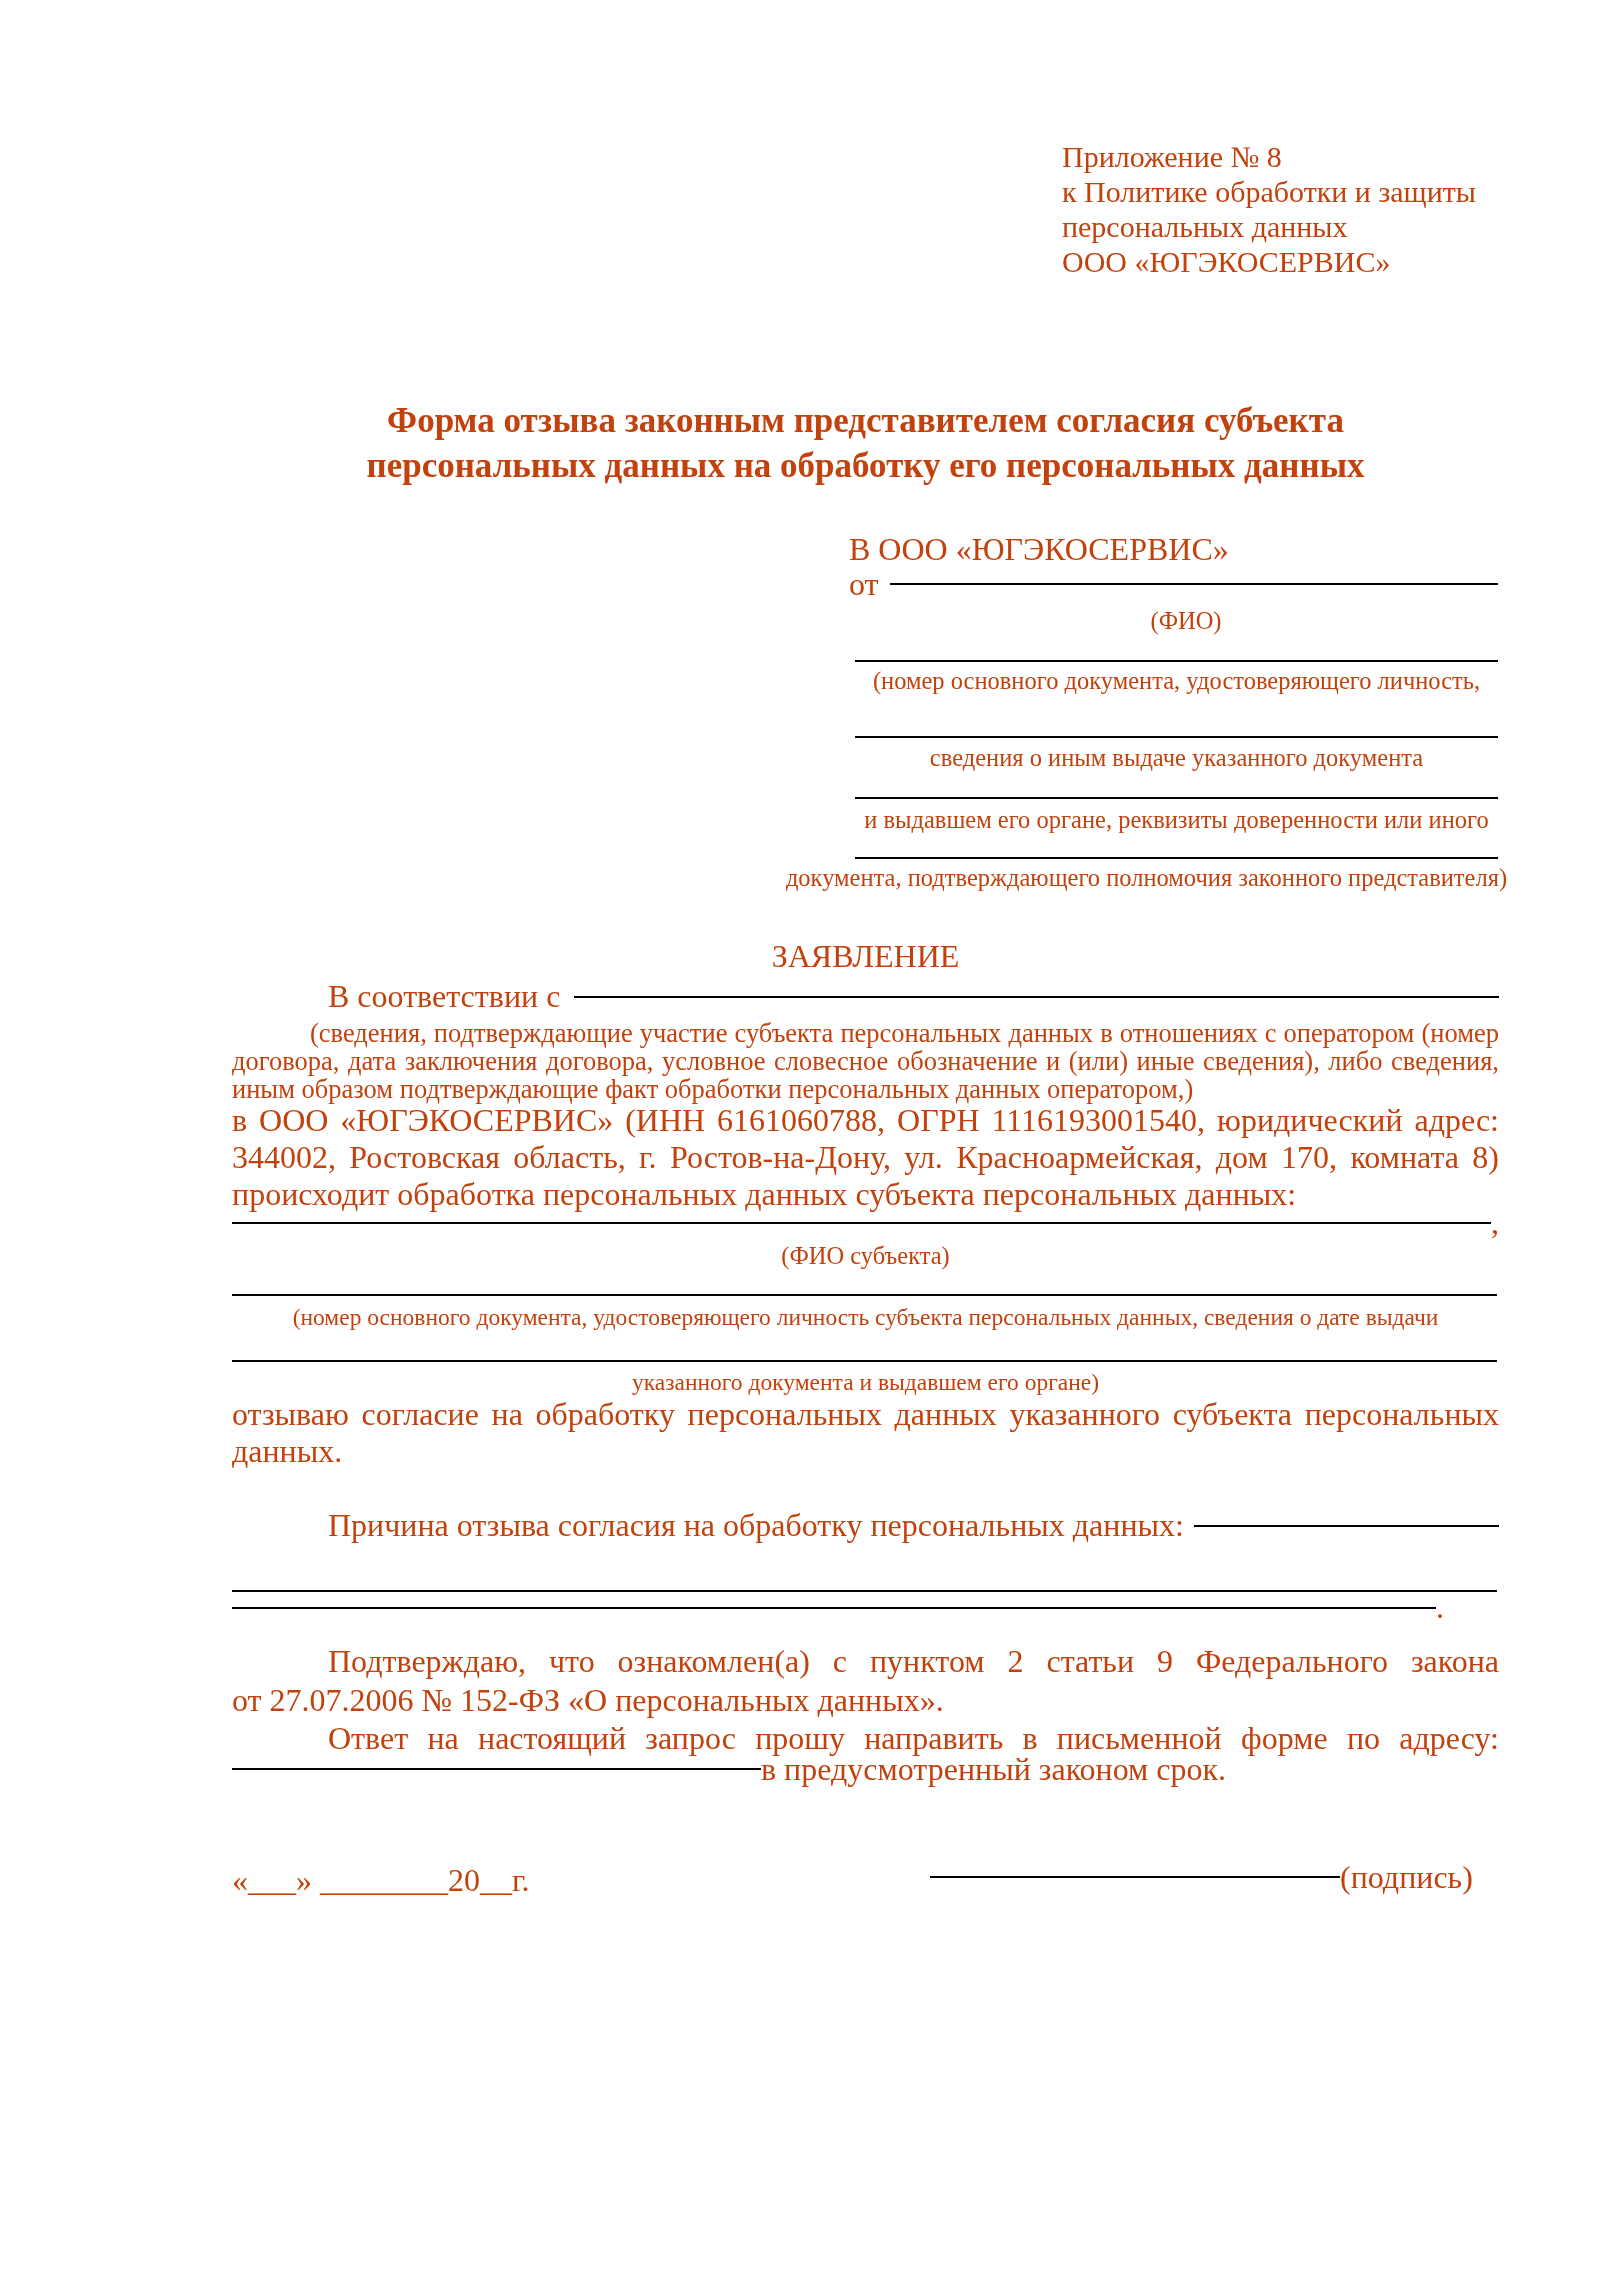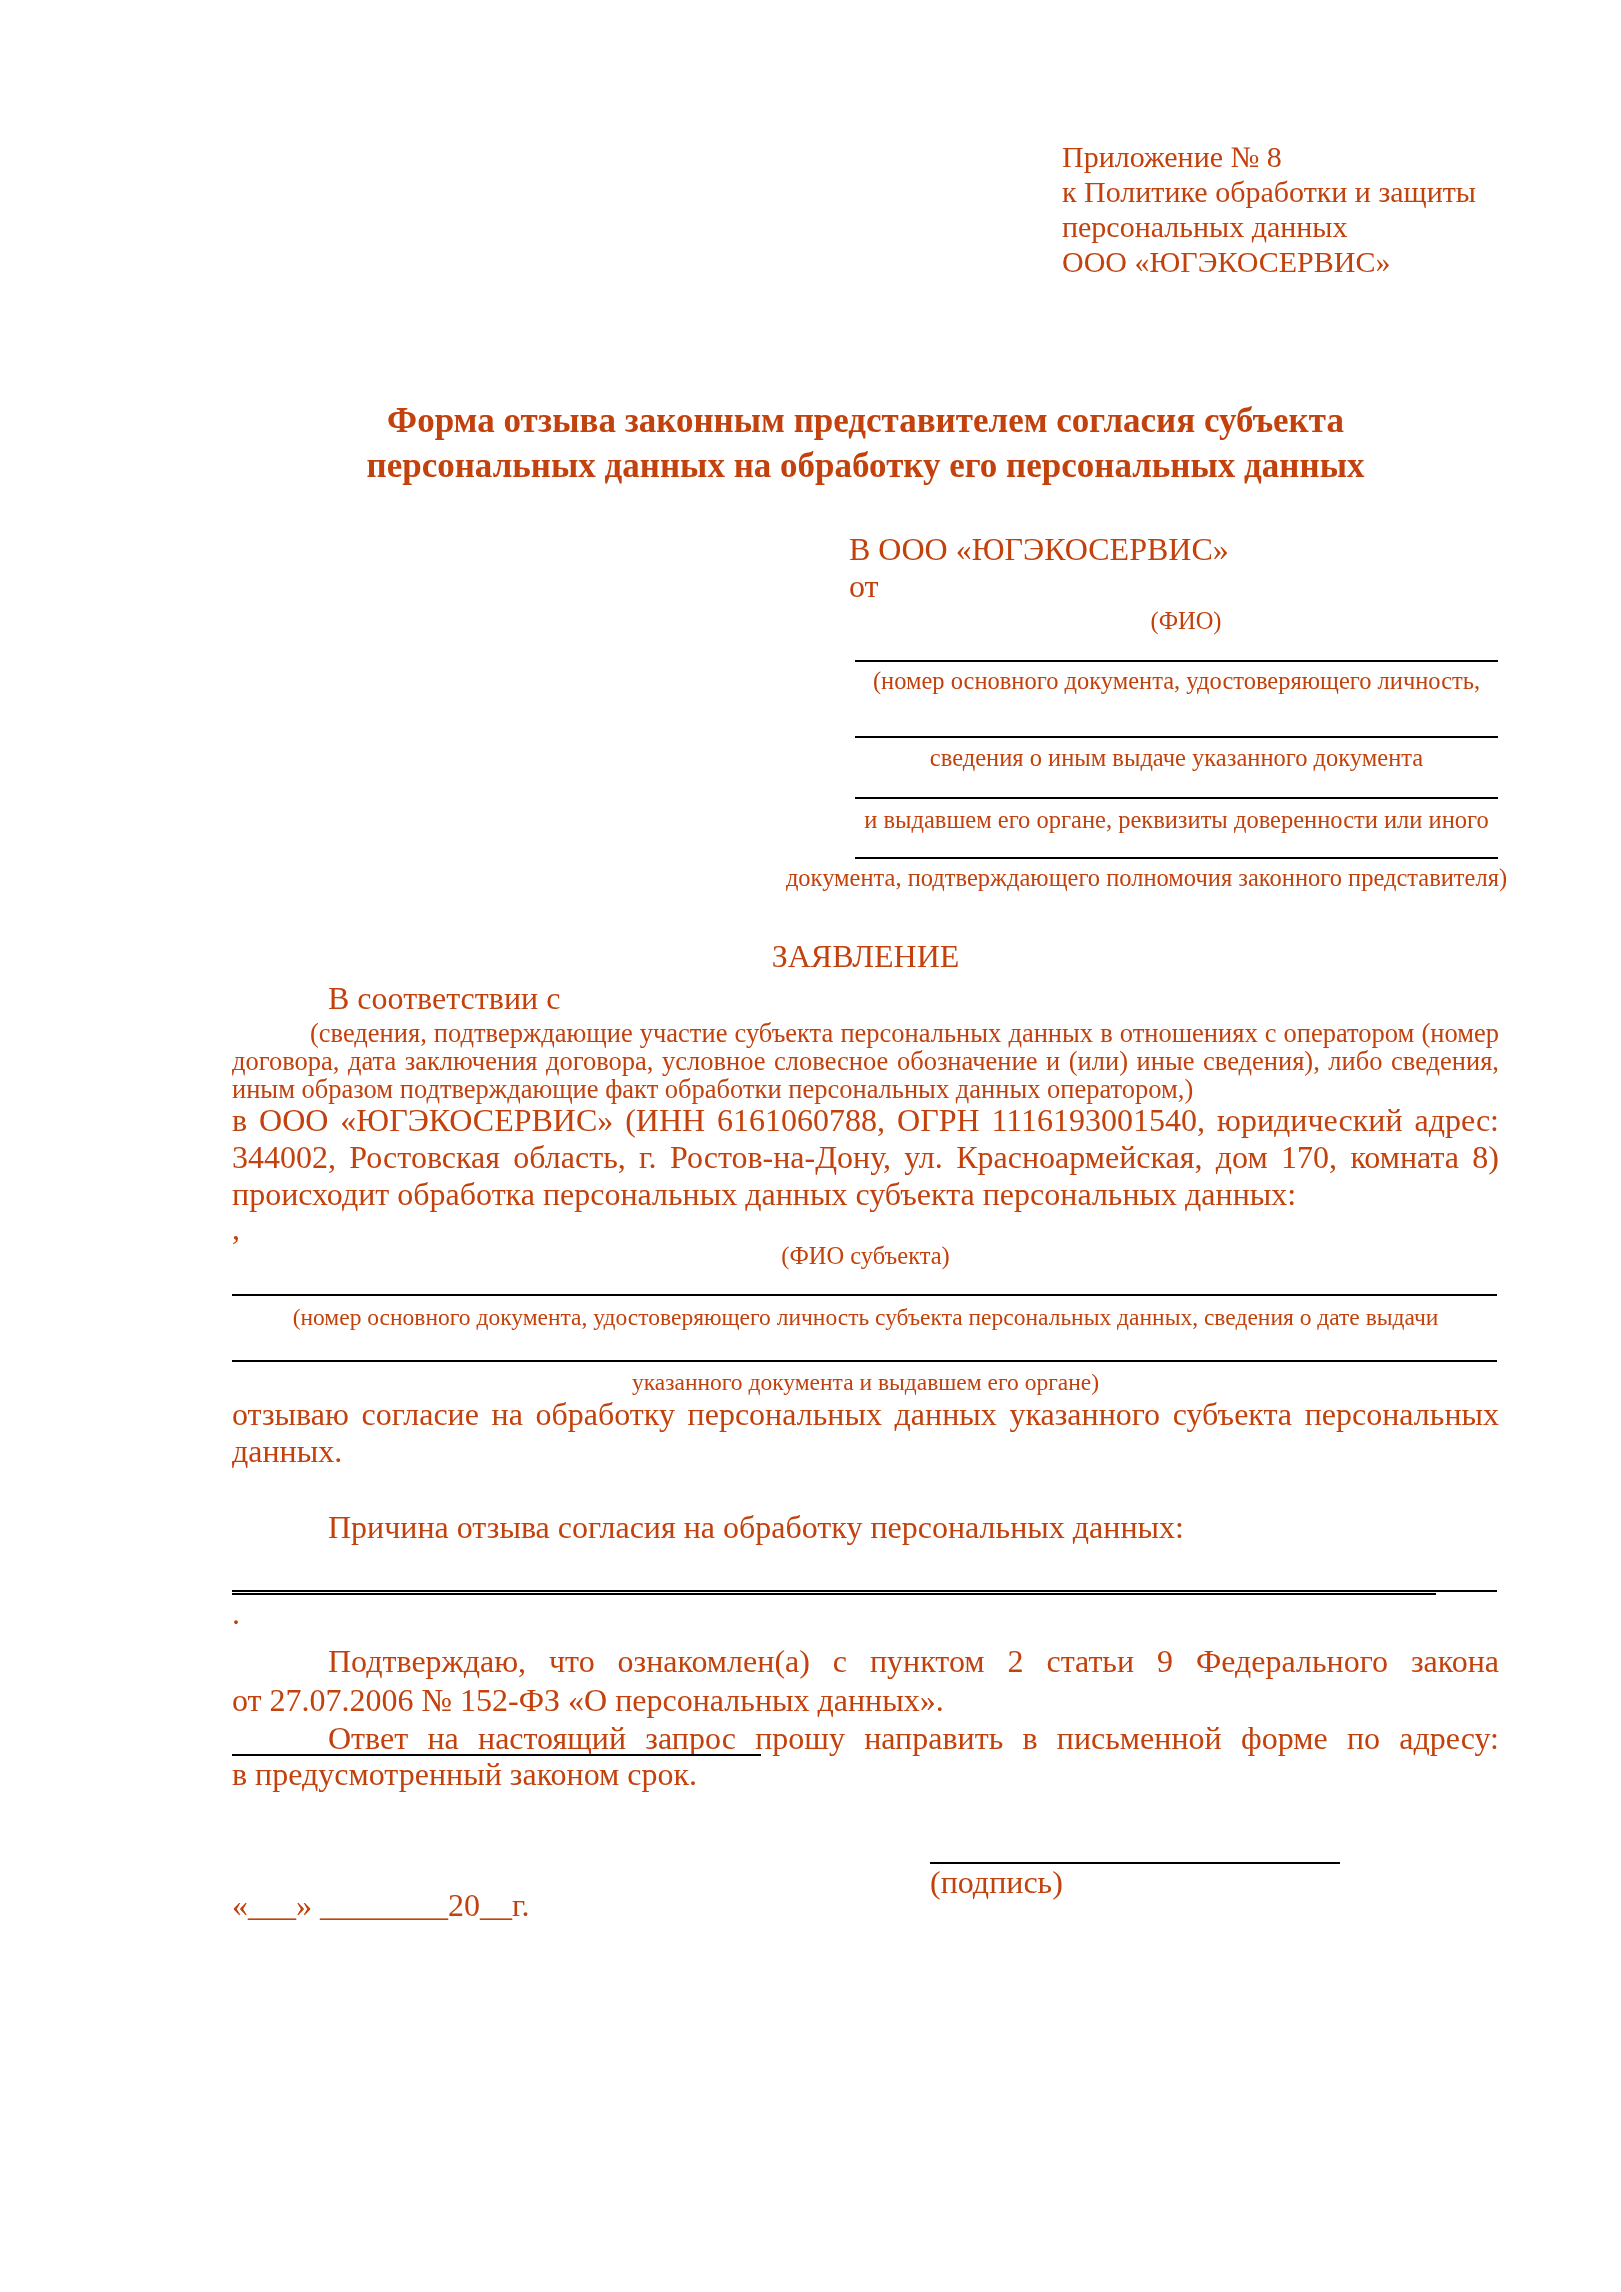--- a/index.html
+++ b/index.html
@@ -12,21 +12,21 @@
     color:#c2410c;
     overflow:hidden;
   }
   .abs{position:absolute;}
   .t{font-size:32px;line-height:37px;}
   .center{text-align:center;}
   .jl{text-align:justify;text-align-last:justify;}
   .cap{font-size:24.5px;line-height:26.5px;text-align:center;}
   .scap{font-size:23.5px;line-height:25.5px;text-align:center;}
   .note{font-size:26.5px;line-height:28px;text-align:justify;text-indent:78px;}
-  .row{display:flex;align-items:flex-start;flex-direction:column;}
+  .row{display:flex;align-items:center;}
   .fill{border-bottom:2.9px solid #000;flex:1 1 auto;}
   .fillw{border-bottom:2.9px solid #000;flex:0 0 auto;}
   .uline{border-bottom:2.9px solid #000;}
   .ind{padding-left:96px;}
   .hdr{font-size:30px;line-height:35px;}
   .title{font-size:35px;line-height:45px;font-weight:bold;text-align:center;}
 </style>
 </head>
 <body>
 
@@ -111,20 +111,20 @@
     <div class="jl" style="text-indent:96px;">Подтверждаю, что ознакомлен(а) с пунктом 2 статьи 9 Федерального закона</div>
     <div>от 27.07.2006 № 152-ФЗ «О персональных данных».</div>
   </div>
 
   <div class="abs t jl" style="left:232px;top:1720px;width:1267px;text-indent:96px;">Ответ на настоящий запрос прошу направить в письменной форме по адресу:</div>
   <div class="abs t row" style="left:232px;top:1754px;width:1267px;height:30px;">
     <span class="fillw" style="width:529px;"></span>
     <span>в предусмотренный законом срок.</span>
   </div>
 
-  <div class="abs t" style="left:232px;top:1862px;margin-top:25px;">«___» ________20__г.</div>
+  <div class="abs t" style="left:232px;top:1862px;">«___» ________20__г.</div>
   <div class="abs t row" style="left:930px;top:1862px;width:554px;height:30px;">
     <span class="fillw" style="width:410px;"></span>
     <span>(подпись)</span>
   </div>
 
 </div>
 
 
 </body></html>

